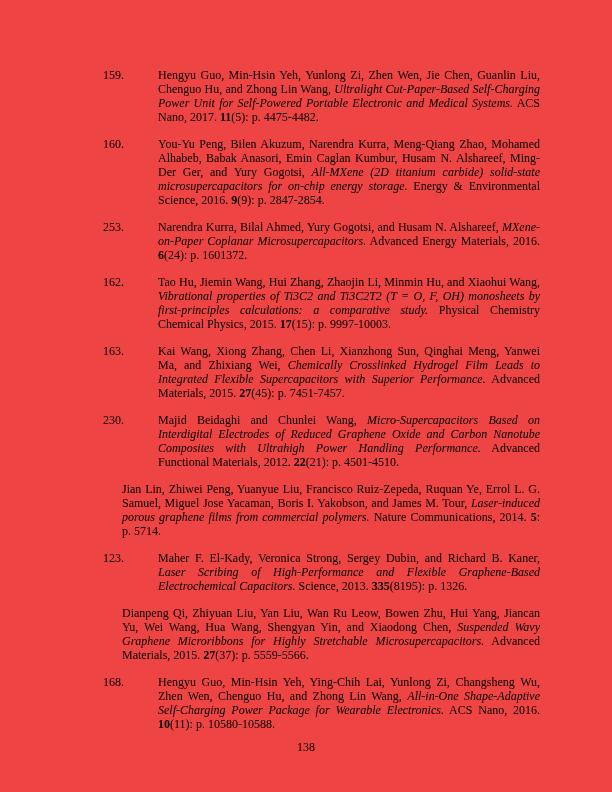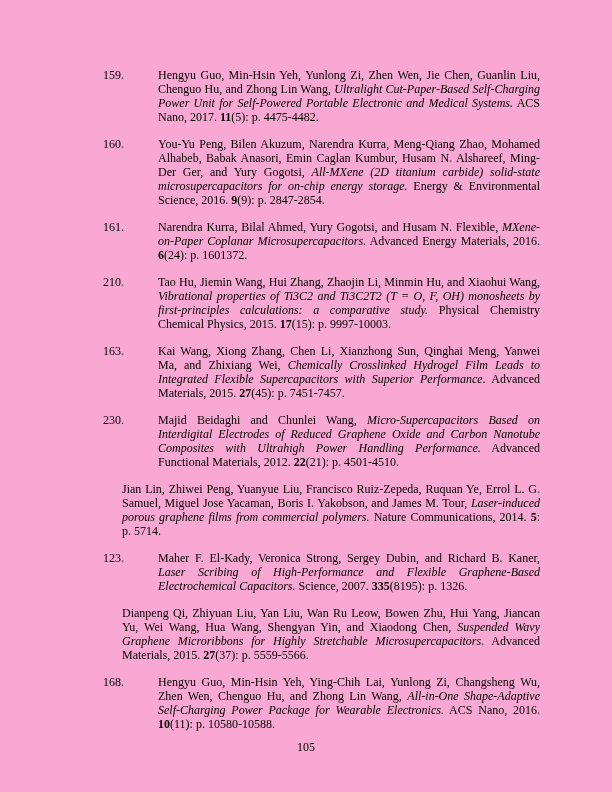--- a/index.html
+++ b/index.html
@@ -11,21 +11,21 @@
     width: 612px;
     height: 792px;
     font-family: "Liberation Serif", serif;
     font-size: 12px;
     color: #000000;
   }
   .page {
     position: relative;
     width: 612px;
     height: 792px;
-    background: #f9a8d4;
+    background: #ef4444;
     overflow: hidden;
   }
   .ref-list {
     position: absolute;
     top: 68px;
     left: 103px;
     width: 437px;
   }
   .ref {
     display: flex;
@@ -61,51 +61,51 @@
     <div class="ref-num">159.</div>
     <div class="ref-body"><span class="seg-normal">Hengyu Guo, Min-Hsin Yeh, Yunlong Zi, Zhen Wen, Jie Chen, Guanlin Liu, Chenguo Hu, and Zhong Lin Wang, </span><span class="seg-italic">Ultralight Cut-Paper-Based Self-Charging Power Unit for Self-Powered Portable Electronic and Medical Systems.</span><span class="seg-normal"> ACS Nano, 2017. </span><span class="seg-bold">11</span><span class="seg-normal">(5): p. 4475-4482.</span></div>
   </div>
 
   <div class="ref">
     <div class="ref-num">160.</div>
     <div class="ref-body"><span class="seg-normal">You-Yu Peng, Bilen Akuzum, Narendra Kurra, Meng-Qiang Zhao, Mohamed Alhabeb, Babak Anasori, Emin Caglan Kumbur, Husam N. Alshareef, Ming-Der Ger, and Yury Gogotsi, </span><span class="seg-italic">All-MXene (2D titanium carbide) solid-state microsupercapacitors for on-chip energy storage.</span><span class="seg-normal"> Energy &amp; Environmental Science, 2016. </span><span class="seg-bold">9</span><span class="seg-normal">(9): p. 2847-2854.</span></div>
   </div>
 
   <div class="ref">
-    <div class="ref-num">161.</div>
-    <div class="ref-body"><span class="seg-normal">Narendra Kurra, Bilal Ahmed, Yury Gogotsi, and Husam N. Flexible, </span><span class="seg-italic">MXene-on-Paper Coplanar Microsupercapacitors.</span><span class="seg-normal"> Advanced Energy Materials, 2016. </span><span class="seg-bold">6</span><span class="seg-normal">(24): p. 1601372.</span></div>
+    <div class="ref-num">253.</div>
+    <div class="ref-body"><span class="seg-normal">Narendra Kurra, Bilal Ahmed, Yury Gogotsi, and Husam N. Alshareef, </span><span class="seg-italic">MXene-on-Paper Coplanar Microsupercapacitors.</span><span class="seg-normal"> Advanced Energy Materials, 2016. </span><span class="seg-bold">6</span><span class="seg-normal">(24): p. 1601372.</span></div>
   </div>
 
   <div class="ref">
-    <div class="ref-num">210.</div>
+    <div class="ref-num">162.</div>
     <div class="ref-body"><span class="seg-normal">Tao Hu, Jiemin Wang, Hui Zhang, Zhaojin Li, Minmin Hu, and Xiaohui Wang, </span><span class="seg-italic">Vibrational properties of Ti3C2 and Ti3C2T2 (T = O, F, OH) monosheets by first-principles calculations: a comparative study.</span><span class="seg-normal"> Physical Chemistry Chemical Physics, 2015. </span><span class="seg-bold">17</span><span class="seg-normal">(15): p. 9997-10003.</span></div>
   </div>
 
   <div class="ref">
     <div class="ref-num">163.</div>
     <div class="ref-body"><span class="seg-normal">Kai Wang, Xiong Zhang, Chen Li, Xianzhong Sun, Qinghai Meng, Yanwei Ma, and Zhixiang Wei, </span><span class="seg-italic">Chemically Crosslinked Hydrogel Film Leads to Integrated Flexible Supercapacitors with Superior Performance.</span><span class="seg-normal"> Advanced Materials, 2015. </span><span class="seg-bold">27</span><span class="seg-normal">(45): p. 7451-7457.</span></div>
   </div>
 
   <div class="ref">
     <div class="ref-num">230.</div>
     <div class="ref-body"><span class="seg-normal">Majid Beidaghi and Chunlei Wang, </span><span class="seg-italic">Micro-Supercapacitors Based on Interdigital Electrodes of Reduced Graphene Oxide and Carbon Nanotube Composites with Ultrahigh Power Handling Performance.</span><span class="seg-normal"> Advanced Functional Materials, 2012. </span><span class="seg-bold">22</span><span class="seg-normal">(21): p. 4501-4510.</span></div>
   </div>
 
   <div class="ref">
     <div class="ref-body"><span class="seg-normal">Jian Lin, Zhiwei Peng, Yuanyue Liu, Francisco Ruiz-Zepeda, Ruquan Ye, Errol L. G. Samuel, Miguel Jose Yacaman, Boris I. Yakobson, and James M. Tour, </span><span class="seg-italic">Laser-induced porous graphene films from commercial polymers.</span><span class="seg-normal"> Nature Communications, 2014. </span><span class="seg-bold">5</span><span class="seg-normal">: p. 5714.</span></div>
   </div>
 
   <div class="ref">
     <div class="ref-num">123.</div>
-    <div class="ref-body"><span class="seg-normal">Maher F. El-Kady, Veronica Strong, Sergey Dubin, and Richard B. Kaner, </span><span class="seg-italic">Laser Scribing of High-Performance and Flexible Graphene-Based Electrochemical Capacitors.</span><span class="seg-normal"> Science, 2007. </span><span class="seg-bold">335</span><span class="seg-normal">(8195): p. 1326.</span></div>
+    <div class="ref-body"><span class="seg-normal">Maher F. El-Kady, Veronica Strong, Sergey Dubin, and Richard B. Kaner, </span><span class="seg-italic">Laser Scribing of High-Performance and Flexible Graphene-Based Electrochemical Capacitors.</span><span class="seg-normal"> Science, 2013. </span><span class="seg-bold">335</span><span class="seg-normal">(8195): p. 1326.</span></div>
   </div>
 
   <div class="ref">
     <div class="ref-body"><span class="seg-normal">Dianpeng Qi, Zhiyuan Liu, Yan Liu, Wan Ru Leow, Bowen Zhu, Hui Yang, Jiancan Yu, Wei Wang, Hua Wang, Shengyan Yin, and Xiaodong Chen, </span><span class="seg-italic">Suspended Wavy Graphene Microribbons for Highly Stretchable Microsupercapacitors.</span><span class="seg-normal"> Advanced Materials, 2015. </span><span class="seg-bold">27</span><span class="seg-normal">(37): p. 5559-5566.</span></div>
   </div>
 
   <div class="ref">
     <div class="ref-num">168.</div>
     <div class="ref-body"><span class="seg-normal">Hengyu Guo, Min-Hsin Yeh, Ying-Chih Lai, Yunlong Zi, Changsheng Wu, Zhen Wen, Chenguo Hu, and Zhong Lin Wang, </span><span class="seg-italic">All-in-One Shape-Adaptive Self-Charging Power Package for Wearable Electronics.</span><span class="seg-normal"> ACS Nano, 2016. </span><span class="seg-bold">10</span><span class="seg-normal">(11): p. 10580-10588.</span></div>
   </div>
 </div>
-  <div class="page-number">105</div>
+  <div class="page-number">138</div>
 </div>
 
 </body></html>

